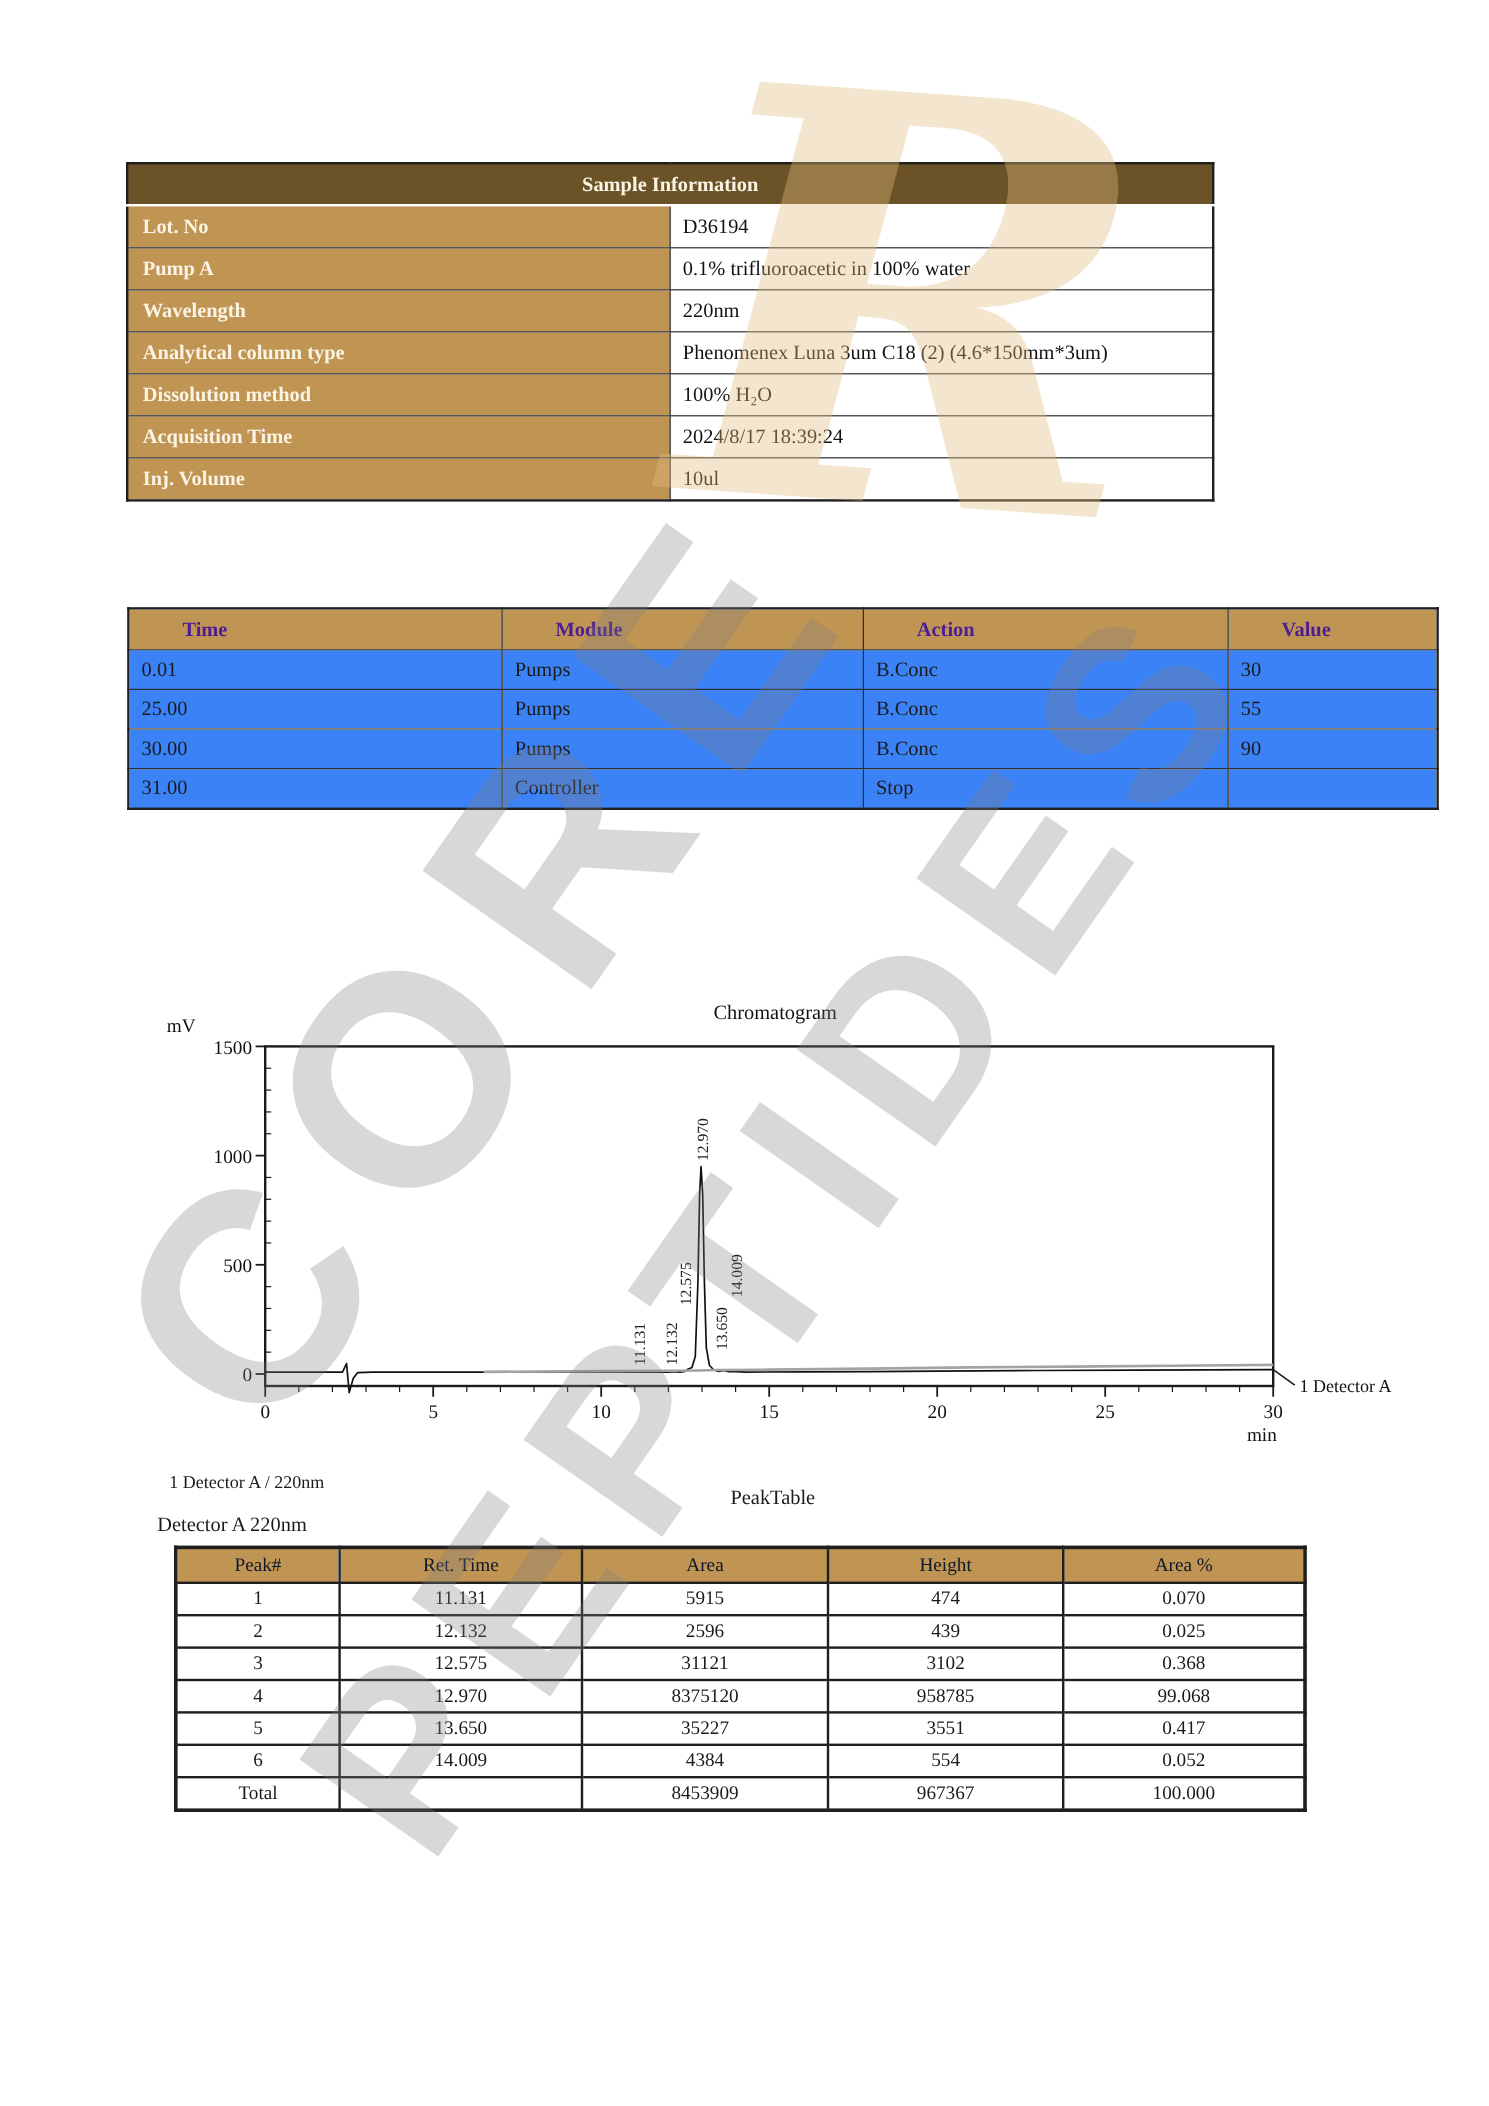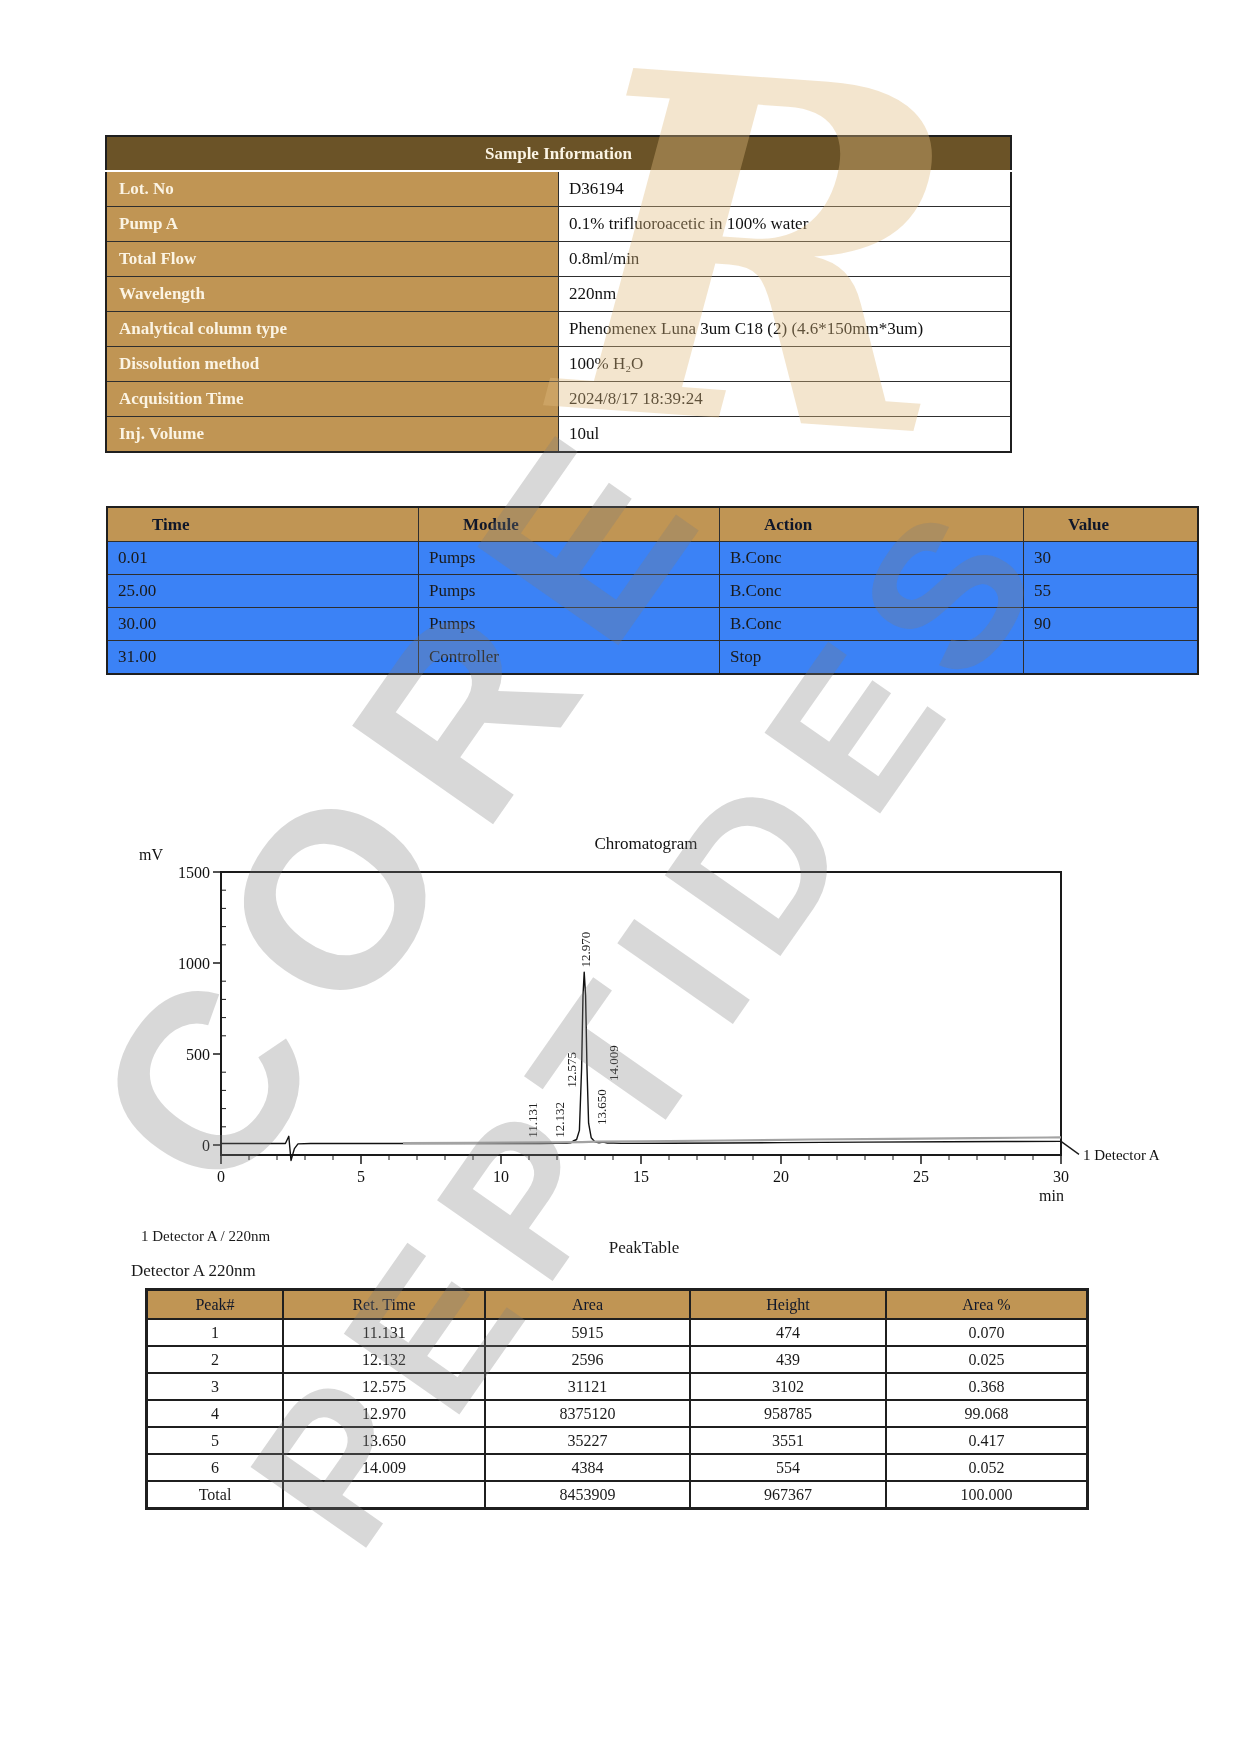--- a/index.html
+++ b/index.html
@@ -35,21 +35,21 @@
   #sample-table{border:2px solid #1f1f1f;padding-left:48px;}
   .si-header{
     background:#6B5327;color:#FBF4E4;text-align:center;font-weight:bold;
     height:31px;border-bottom:2px solid #ffffff !important;
   }
   .si-label{background:#C09554;color:#FBF4E4;font-weight:600;padding-left:12px;width:293px;height:32px;}
   .si-value{background:#ffffff;color:#111;padding-left:10px;margin-left:45px;}
   
   #gradient-table{left:106px;top:506px;width:906px;border:2px solid #1f1f1f;}
   #gradient-table td{border:1px solid #2e2e2e;font-size:17px;vertical-align:middle;padding-left:10px;}
-  #gradient-table .g-head{background:#C09554;color:#0f172a;font-weight:600;height:31px;padding-left:44px;}
+  #gradient-table .g-head{background:#C09554;color:#4c1d95;font-weight:600;height:31px;padding-left:44px;}
   #gradient-table .g-cell{background:#3b82f6;height:30px;}
   
   #peak-table{left:145px;top:1288px;width:920px;border:3px solid #1f1f1f;}
   #peak-table td{border:2px solid #1f1f1f;font-size:16px;text-align:center;vertical-align:middle;}
   #peak-table .p-head{background:#C09554;color:#0f172a;height:25px;margin-left:40px;}
   #peak-table .p-cell{background:#ffffff;height:23px;}
   
   .abs{position:absolute;}
   #detector-caption{left:141px;top:1204px;font-size:15px;margin-top:24px;}
   #peaktable-title{left:394px;top:1238px;width:500px;text-align:center;font-size:17px;}
@@ -65,24 +65,20 @@
       <tr>
         <td class="si-header" colspan="2">Sample Information</td>
       </tr>
     <tr>
           <td class="si-label">Lot. No</td>
           <td class="si-value">D36194</td>
         </tr>
         <tr>
           <td class="si-label">Pump A</td>
           <td class="si-value">0.1% trifluoroacetic in 100% water</td>
-        </tr>
-        <tr>
-          <td class="si-label">Total Flow</td>
-          <td class="si-value">0.8ml/min</td>
         </tr>
         <tr>
           <td class="si-label">Wavelength</td>
           <td class="si-value">220nm</td>
         </tr>
         <tr>
           <td class="si-label">Analytical column type</td>
           <td class="si-value">Phenomenex Luna 3um C18 (2) (4.6*150mm*3um)</td>
         </tr>
         <tr>

